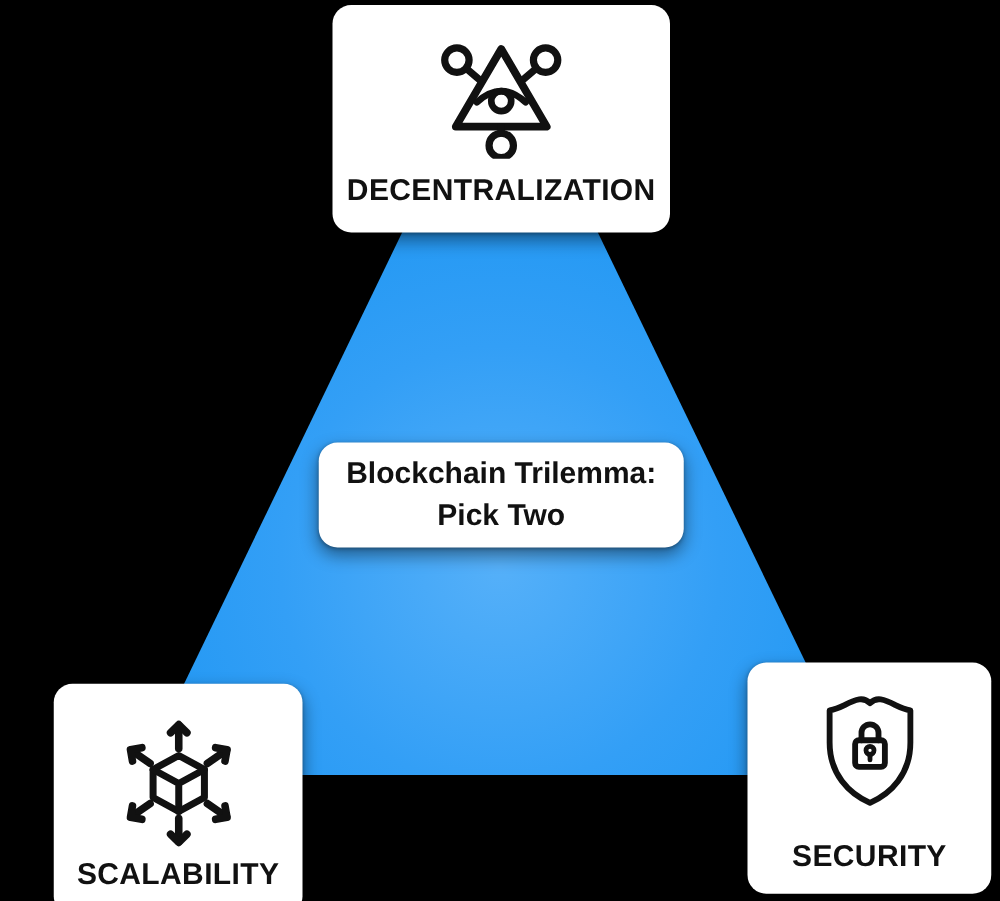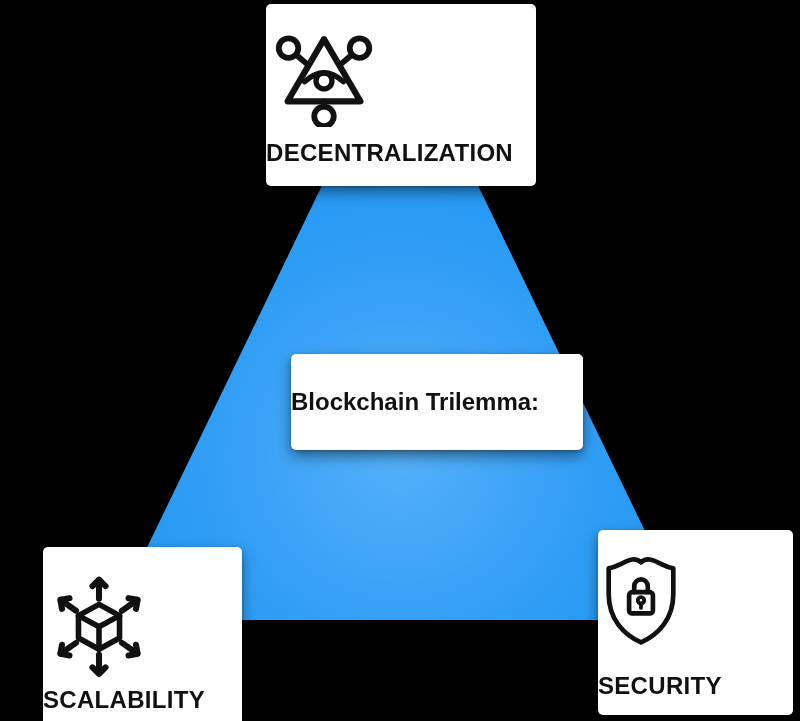--- a/index.html
+++ b/index.html
@@ -23,30 +23,30 @@
     width: 576px;
     height: 596px;
     clip-path: polygon(50% 0%, 100% 100%, 0% 100%);
     background: radial-gradient(circle 320px at 50% 72%,
                 #55b0f9 0%, #339ff6 55%, #2097f3 100%);
   }
   
   .card {
     position: absolute;
     background: #ffffff;
-    border-radius: 5px;
+    border-radius: 15px;
     box-shadow: 0 6px 14px rgba(0,0,0,0.45), 0 1px 3px rgba(0,0,0,0.25);
     display: flex;
     flex-direction: column;
-    align-items: flex-start;
+    align-items: center;
     justify-content: center;
     box-sizing: border-box;
   }
   .card-top    { left: 266px; top: 4px;   width: 270px; height: 182px; gap: 14px; }
-  .card-center { left: 255px; top: 354px; width: 292px; height: 96px; margin-left: 36px; }
+  .card-center { left: 255px; top: 354px; width: 292px; height: 84px; }
   .card-bl     { left: 7px;   top: 547px; width: 199px; height: 185px; gap: 8px; margin-left: 36px; }
   .card-br     { left: 598px; top: 530px; width: 195px; height: 185px; gap: 24px; }
 
   .node-label {
     color: #111111;
     font-weight: bold;
     font-size: 24px;
     letter-spacing: 0.3px;
     text-align: center;
     line-height: 1;
@@ -83,20 +83,21 @@
       <circle cx="60" cy="103" r="11" stroke-width="6.5"></circle>
       <line x1="28.5" y1="33.5" x2="42" y2="45" stroke-width="6.5"></line>
       <line x1="91.5" y1="33.5" x2="78" y2="45" stroke-width="6.5"></line>
       <line x1="60" y1="86" x2="60" y2="92" stroke-width="6.5"></line>
     </svg>
     <div class="node-label">DECENTRALIZATION</div>
   </div>
 
   <div class="card card-center">
     <div class="center-line">Blockchain Trilemma:</div>
+    <div class="center-line">Pick Two</div>
   </div>
 
   <div class="card card-bl">
     <svg class="icon" width="112" height="112" viewBox="0 0 120 120">
       <g stroke-width="6">
         <path d="M60 39 L82 51 V75 L60 87 L38 75 V51 Z"></path>
         <path d="M38 51 L60 63 L82 51 M60 63 V87"></path>
       </g>
       <g id="arrow" stroke-width="6.5">
         <line x1="60" y1="33" x2="60" y2="13"></line>

